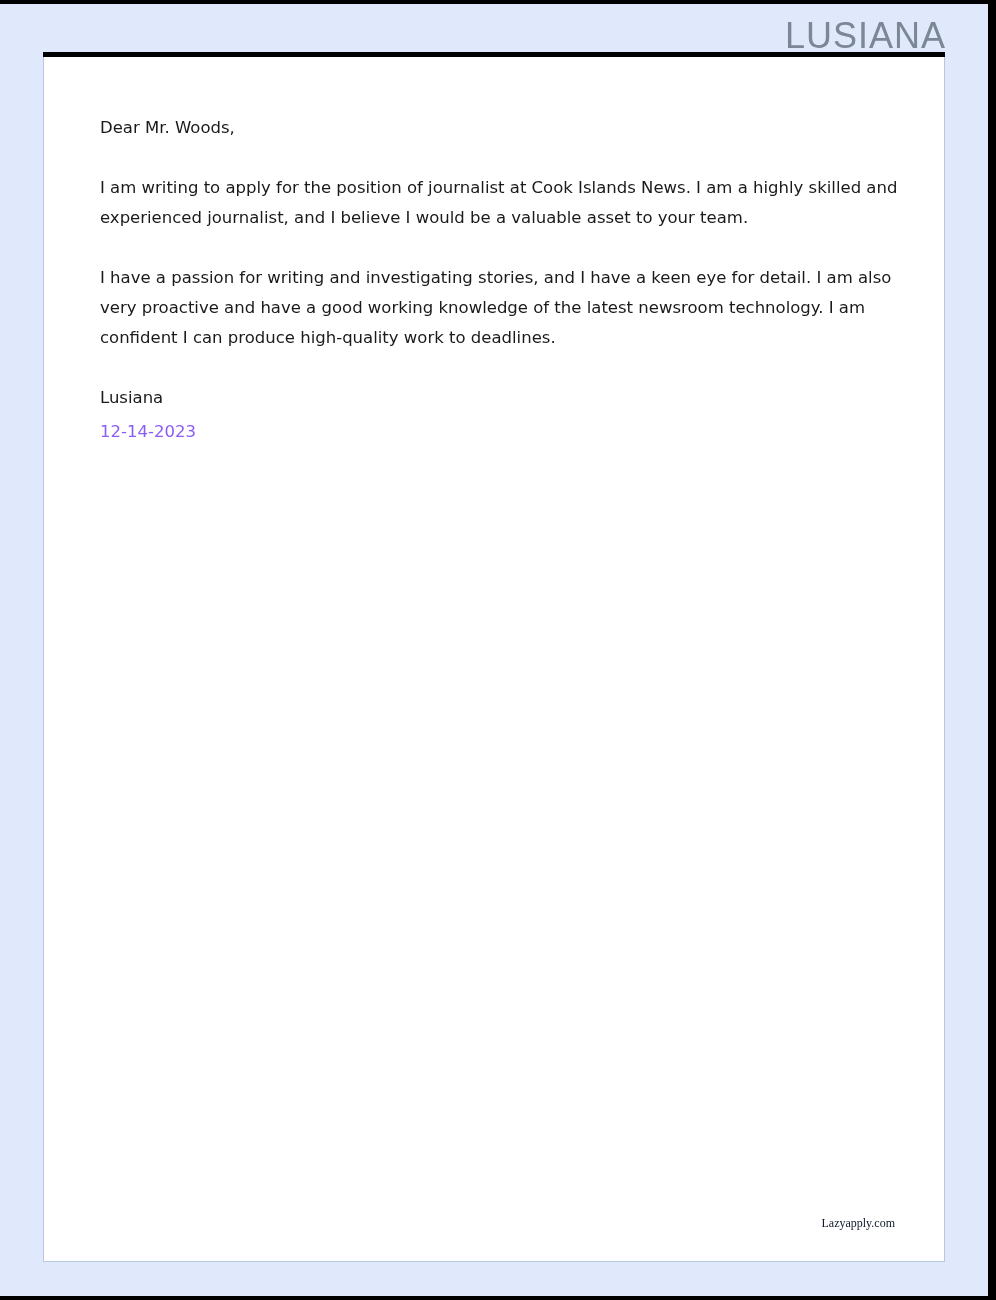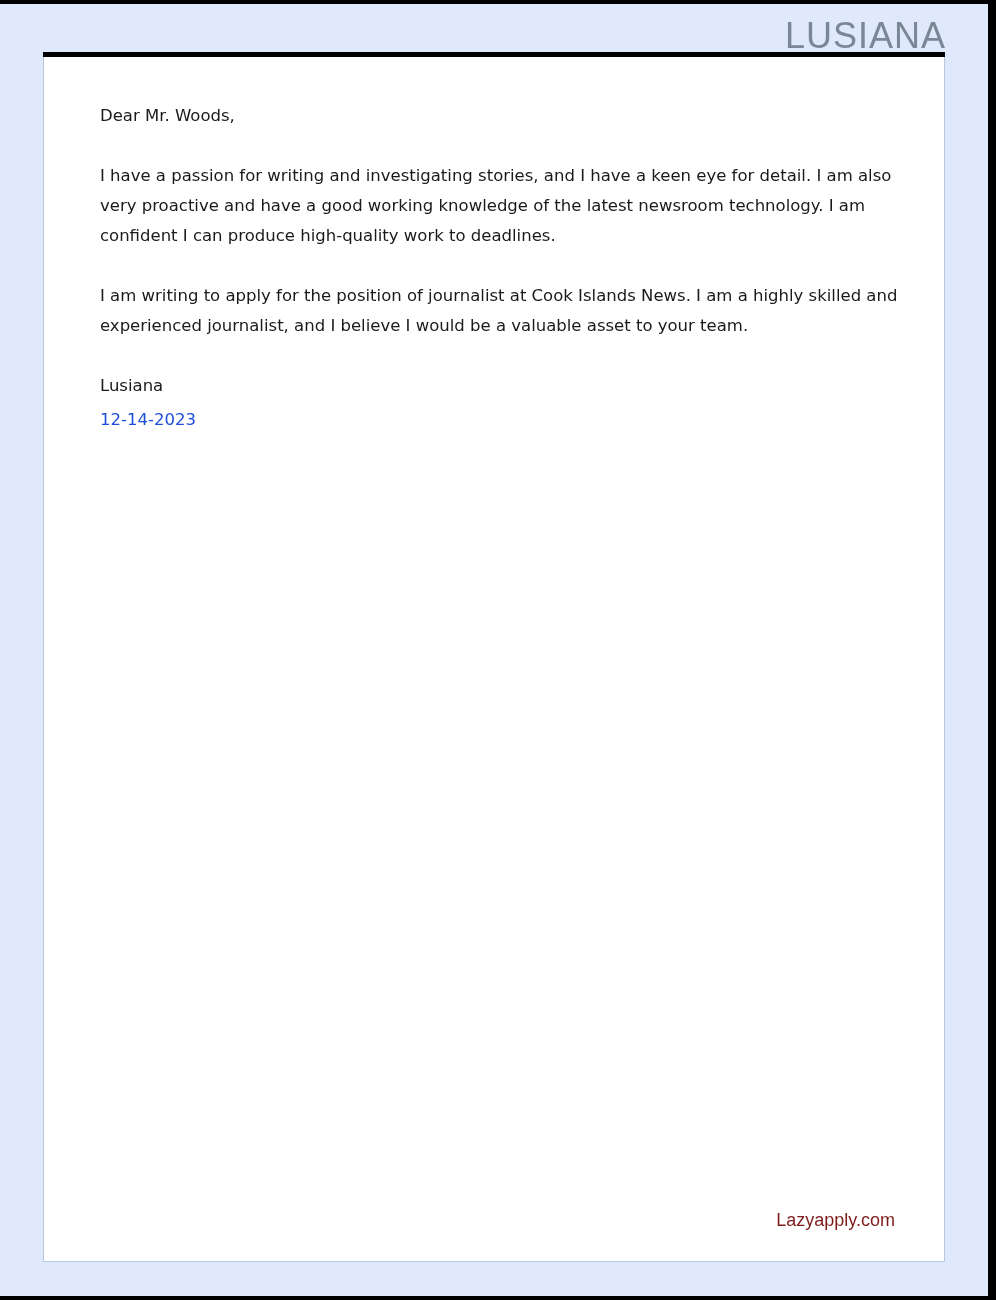--- a/index.html
+++ b/index.html
@@ -63,58 +63,58 @@
     position: absolute;
     left: 56px;
     top: 44px;
     width: 800px;
     font-family: "DejaVu Sans", sans-serif;
     font-size: 16.5px;
     line-height: 30px;
     color: #1a1a1a;
   }
   .para {
-    margin: 0 0 30px 0;
+    margin: 12px 0 30px 0;
   }
   .para:last-child {
     margin-bottom: 0;
   }
   .signature {
     margin: 0 0 4px 0;
   }
   .date {
     margin: 0;
-    color: #1d4ed8;
+    color: #8b5cf6;
   }
   .footer {
     position: absolute;
     right: 49px;
     bottom: 30px;
-    font-family: Liberation Sans, sans-serif;
-    font-size: 18px;
-    color: #7f1d1d;
+    font-family: Liberation Serif, serif;
+    font-size: 12px;
+    color: #0f172a;
   }
 </style>
 </head>
 <body>
 
 <div class="page">
 
   <div class="header">
     <div class="brand">LUSIANA</div>
   </div>
 
   <div class="rule"></div>
 
   <div class="sheet">
 
     <div class="body-text">
       <p class="para">Dear Mr. Woods,</p>
+      <p class="para">I am writing to apply for the position of journalist at Cook Islands News. I am a highly skilled and experienced journalist, and I believe I would be a valuable asset to your team.</p>
       <p class="para">I have a passion for writing and investigating stories, and I have a keen eye for detail. I am also very proactive and have a good working knowledge of the latest newsroom technology. I am confident I can produce high-quality work to deadlines.</p>
-      <p class="para">I am writing to apply for the position of journalist at Cook Islands News. I am a highly skilled and experienced journalist, and I believe I would be a valuable asset to your team.</p>
       <p class="signature">Lusiana</p>
       <p class="date">12-14-2023</p>
     </div>
 
     <div class="footer">Lazyapply.com</div>
 
   </div>
 </div>
 
 </body></html>

